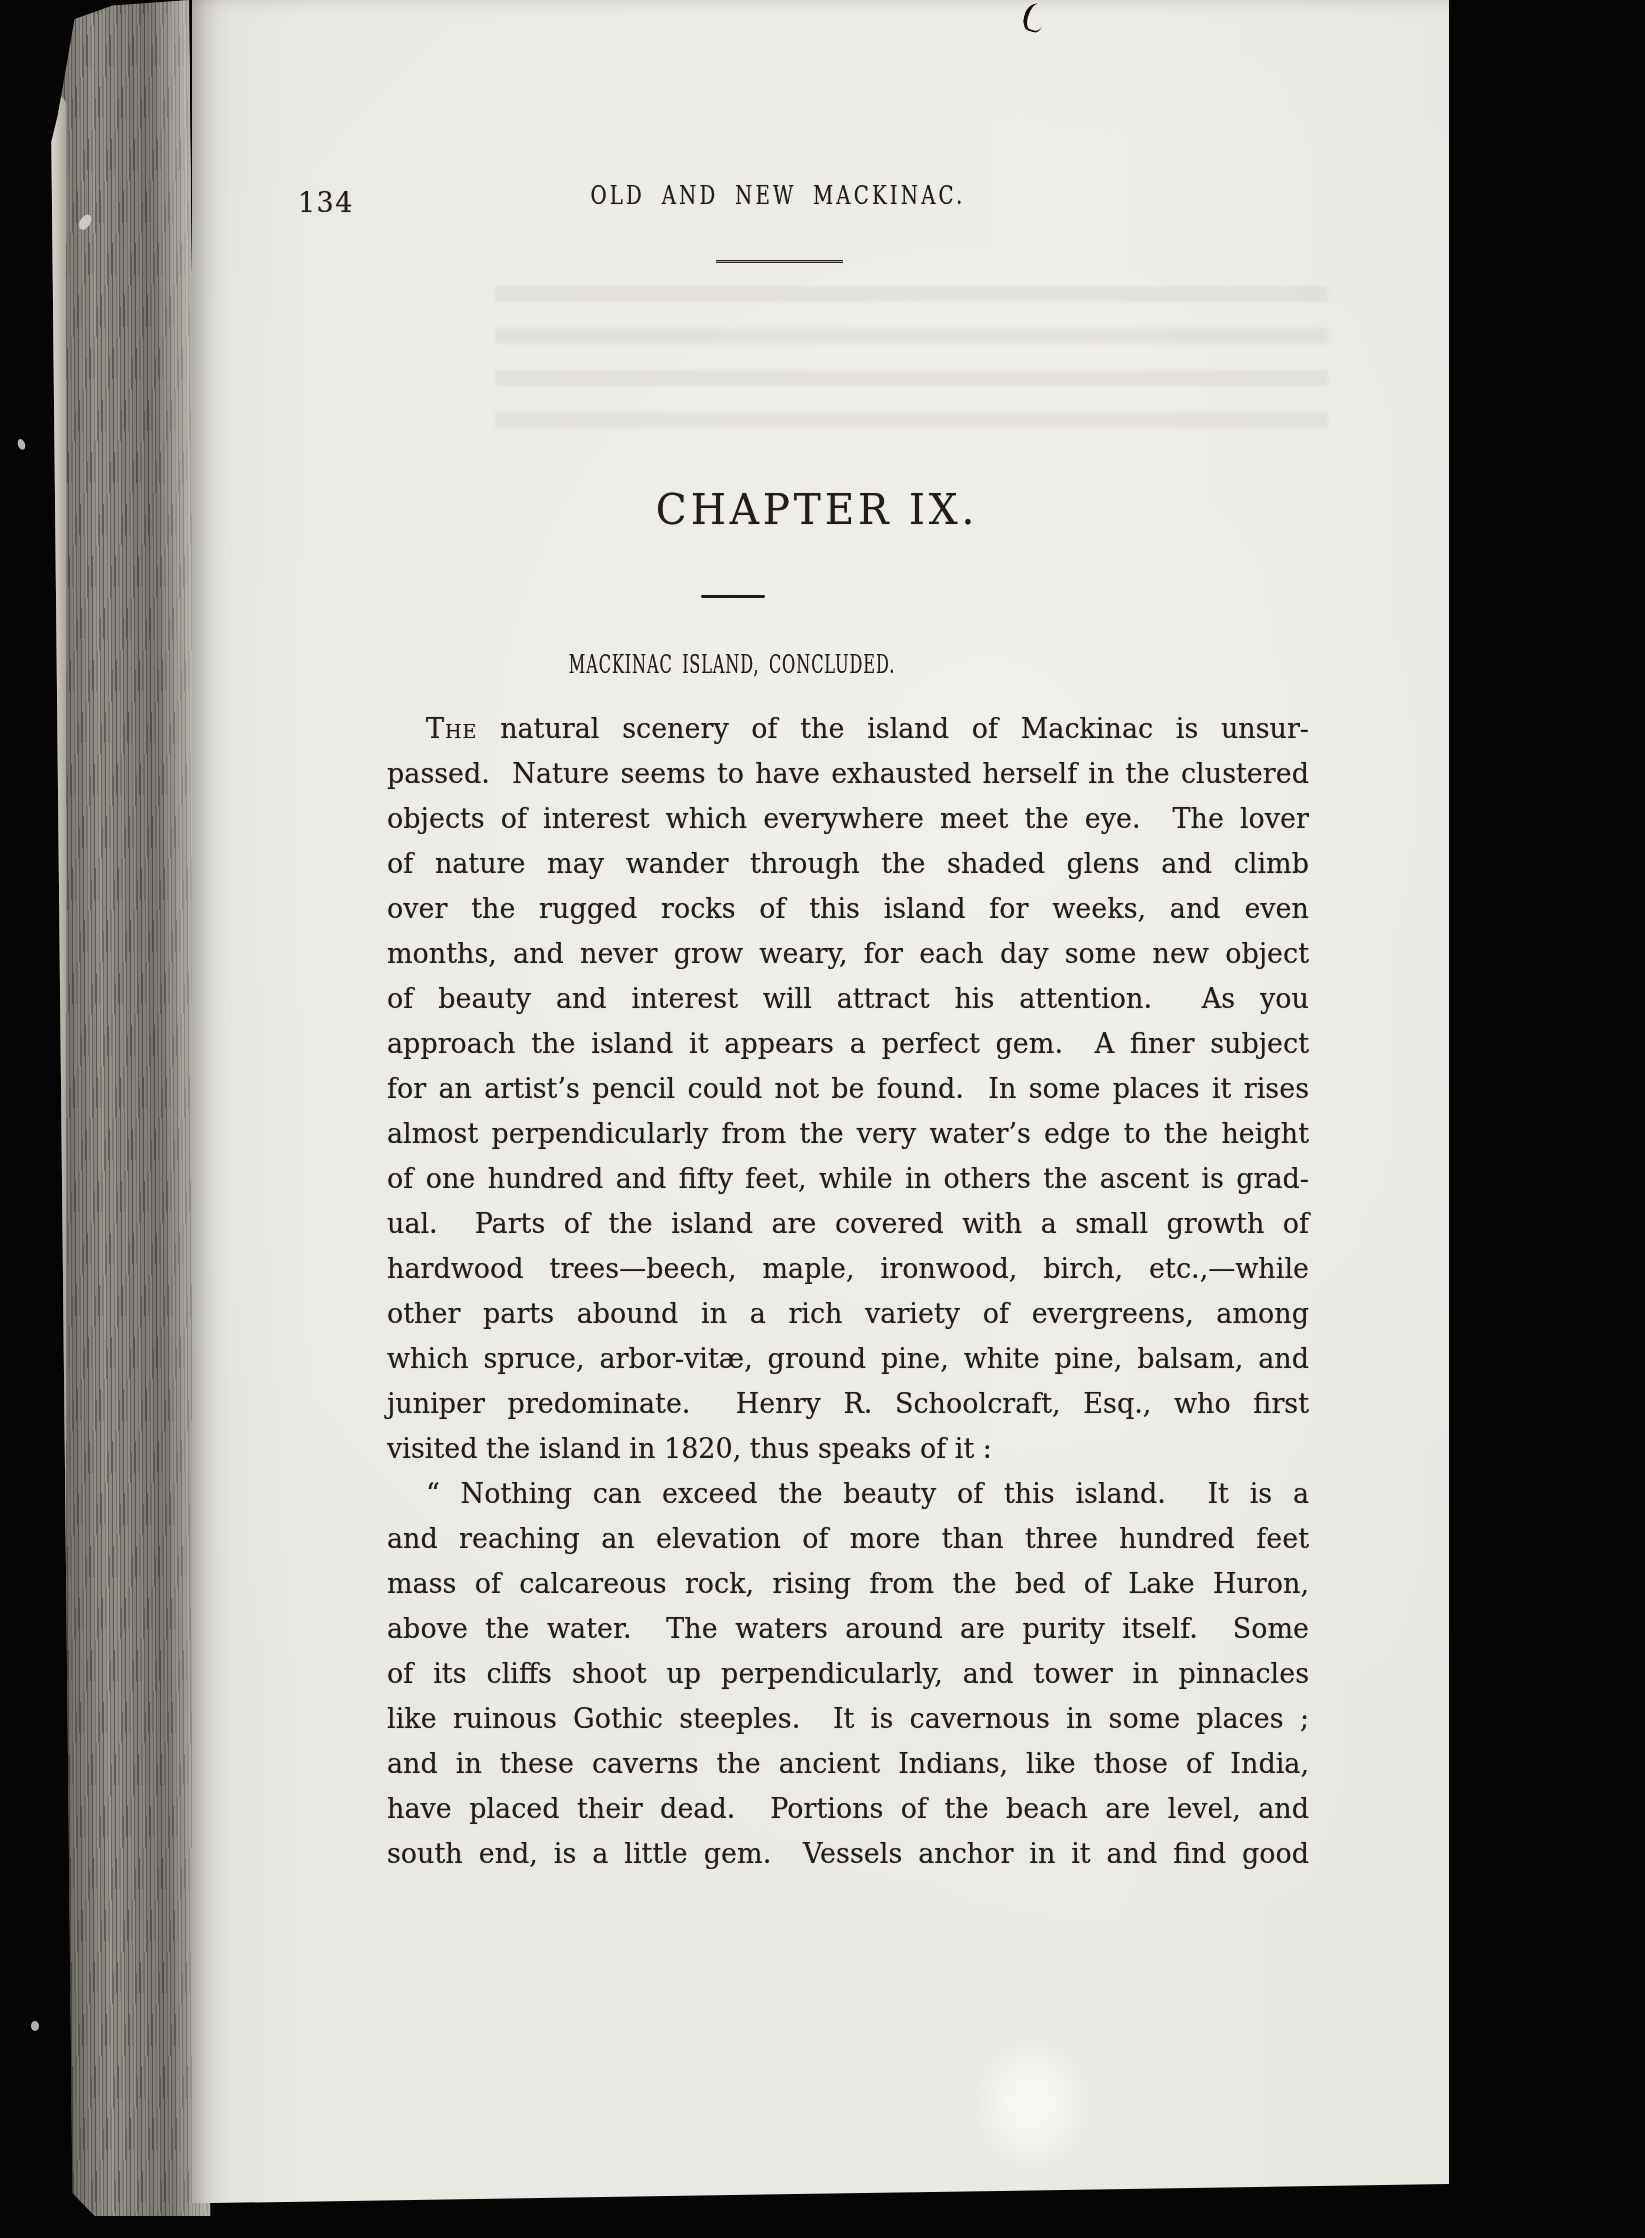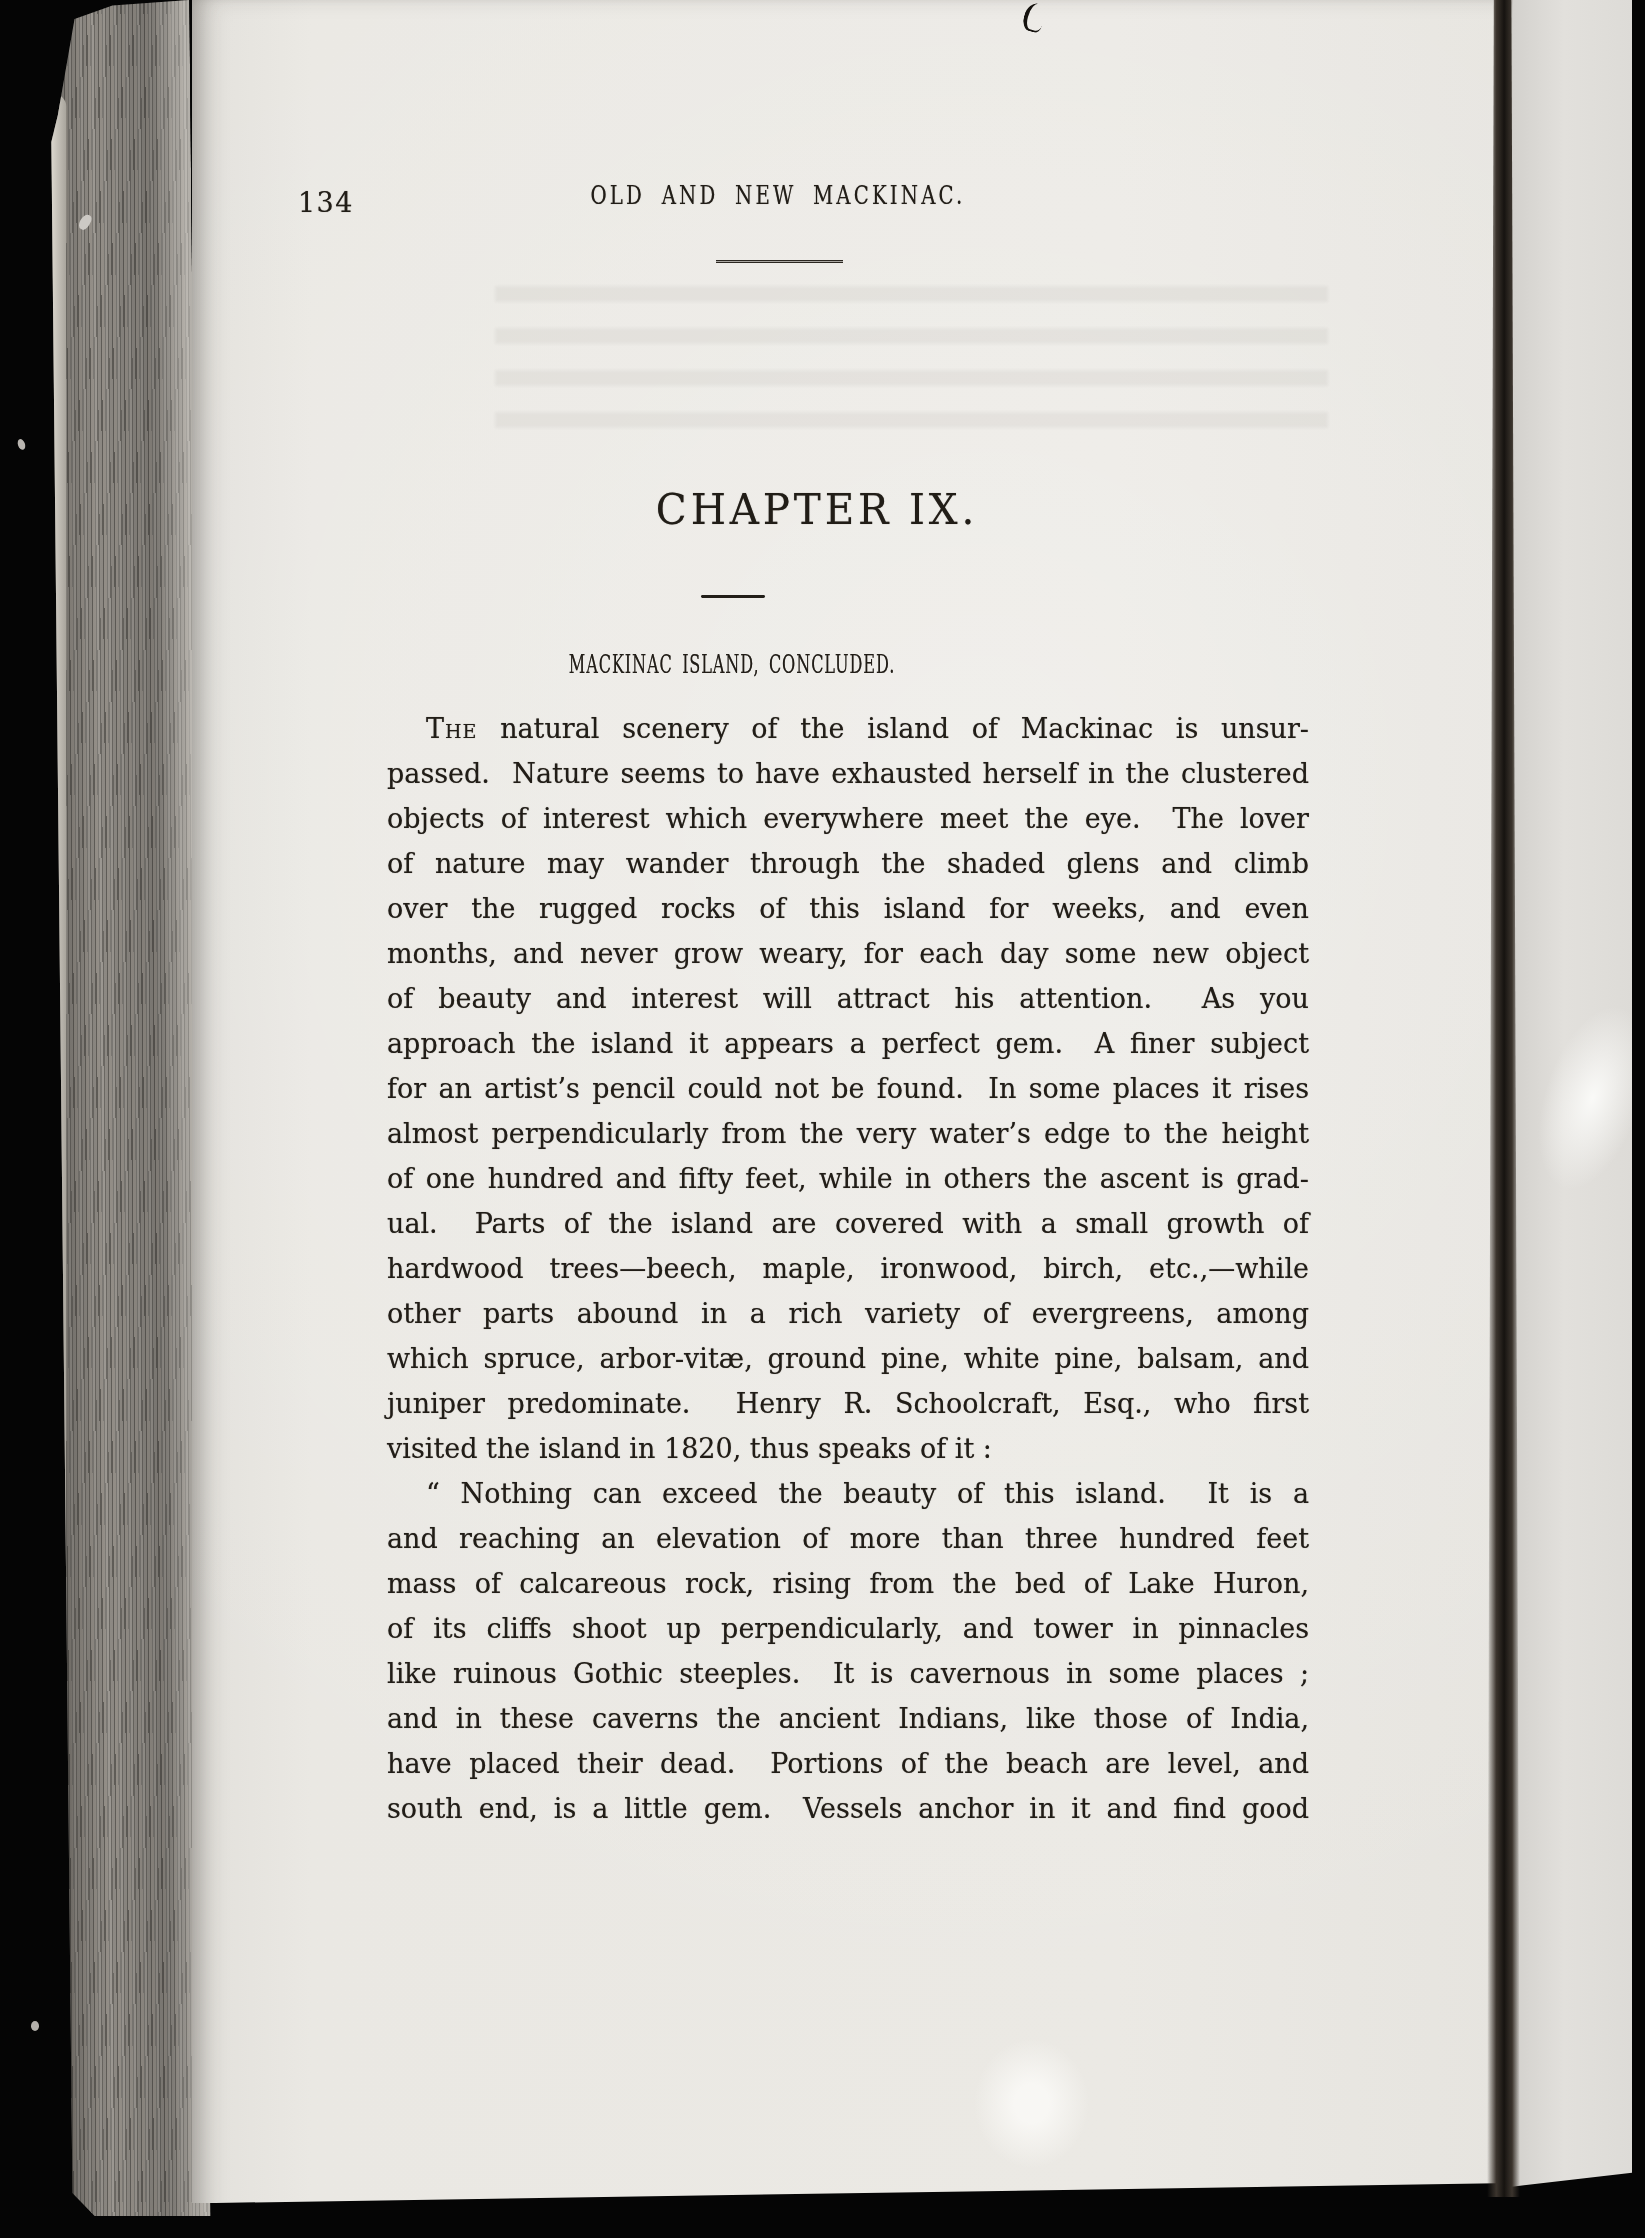--- a/index.html
+++ b/index.html
@@ -1,18 +1,18 @@
 <!DOCTYPE html>
 <html style="font-size:11px"><head>
 <meta charset="utf-8">
 <title>Scanned book page</title>
 <style>
   html, body { margin:0; padding:0; background:#050505; }
   .scan {
-    position:relative; width:1632px; height:2239px;
+    position:relative; width:1449px; height:2239px;
     background:#050505; overflow:hidden;
     font-family:"DejaVu Serif","Liberation Serif",serif;
   }
   
   .fore-edge {
     position:absolute; left:43px; top:0; width:157px; height:2216px;
     background:
       linear-gradient(90deg, rgba(15,14,12,.65) 0%, rgba(40,38,35,.25) 16%,
         rgba(0,0,0,0) 38%, rgba(0,0,0,.16) 74%, rgba(225,222,216,.45) 97%),
       repeating-linear-gradient(90deg,
@@ -151,20 +151,21 @@
         <div class="line">of one hundred and fifty feet, while in others the ascent is grad-</div>
         <div class="line">ual.&nbsp; Parts of the island are covered with a small growth of</div>
         <div class="line">hardwood trees—beech, maple, ironwood, birch, etc.,—while</div>
         <div class="line">other parts abound in a rich variety of evergreens, among</div>
         <div class="line">which spruce, arbor-vitæ, ground pine, white pine, balsam, and</div>
         <div class="line">juniper predominate.&nbsp; Henry R. Schoolcraft, Esq., who first</div>
         <div class="line no-just">visited the island in 1820, thus speaks of it :</div>
         <div class="line indent">“ Nothing can exceed the beauty of this island.&nbsp; It is a</div>
         <div class="line">and reaching an elevation of more than three hundred feet</div>
         <div class="line">mass of calcareous rock, rising from the bed of Lake Huron,</div>
+        <div class="line">above the water.&nbsp; The waters around are purity itself.&nbsp; Some</div>
         <div class="line">of its cliffs shoot up perpendicularly, and tower in pinnacles</div>
         <div class="line">like ruinous Gothic steeples.&nbsp; It is cavernous in some places ;</div>
         <div class="line">and in these caverns the ancient Indians, like those of India,</div>
         <div class="line">have placed their dead.&nbsp; Portions of the beach are level, and</div>
         <div class="line">south end, is a little gem.&nbsp; Vessels anchor in it and find good</div>
       </div>
   </div>
 
 </div>
 

